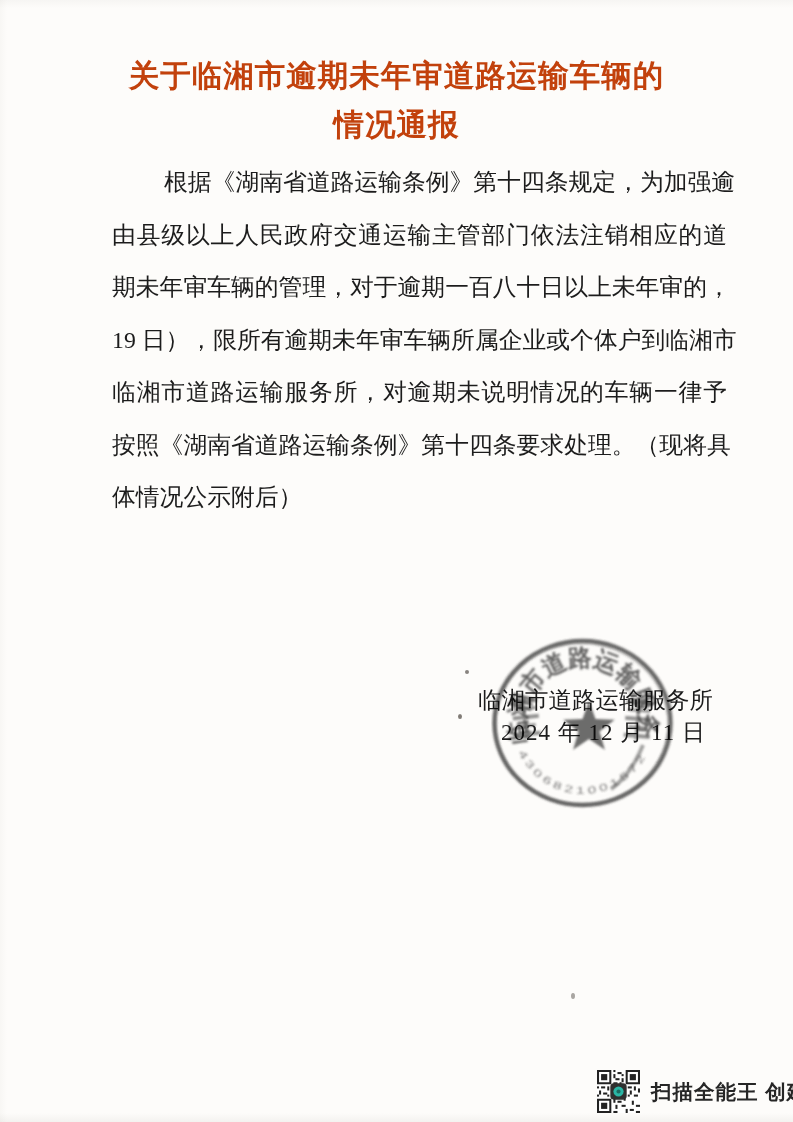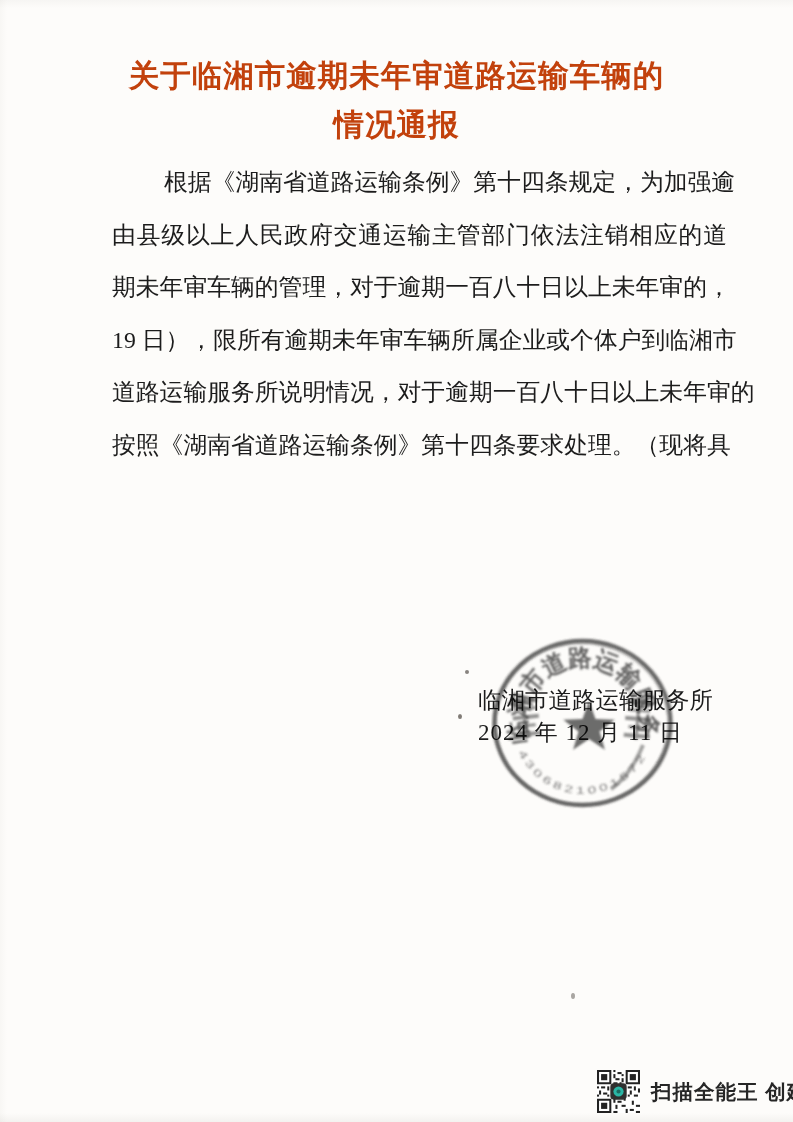--- a/index.html
+++ b/index.html
@@ -25,21 +25,21 @@
     position:absolute;left:112px;top:156px;width:615px;
     font-size:23.8px;line-height:52.5px;color:#1c1c1c;
   }
   .body-text .line{
     text-align:justify;text-align-last:justify;white-space:nowrap;
     height:52.5px;
   }
   .body-text .line.indent{text-indent:52px;}
   .body-text .line.last{text-align-last:left;white-space:normal;}
   .signature{
-    position:absolute;right:80px;top:685px;
+    position:absolute;right:80px;top:685px;text-align:right;
     font-size:23.5px;color:#1c1c1c;line-height:30px;
   }
   .signature .sig-date{margin-top:3px;padding-right:7px;font-size:23px;letter-spacing:1px;}
   .seal{
     position:absolute;left:491px;top:635px;width:192px;height:180px;
     mix-blend-mode:multiply;opacity:0.92;filter:blur(0.3px);
   }
   .speck{position:absolute;border-radius:50%;background:#55504a;}
   .speck.s1{left:465px;top:670px;width:4px;height:4px;opacity:.7;}
   .speck.s2{left:458px;top:714px;width:4px;height:5px;opacity:.75;}
@@ -63,22 +63,23 @@
 <div class="doc-title">
   <div>关于临湘市逾期未年审道路运输车辆的</div>
   <div>情况通报</div>
 </div>
 
 <div class="body-text">
     <div class="line indent">根据《湖南省道路运输条例》第十四条规定，为加强逾</div>
     <div class="line">由县级以上人民政府交通运输主管部门依法注销相应的道</div>
     <div class="line">期未年审车辆的管理，对于逾期一百八十日以上未年审的，</div>
     <div class="line">19 日），限所有逾期未年审车辆所属企业或个体户到临湘市</div>
-    <div class="line">道路运输服务所说明情况，对于逾期一百八十日以上未年审的</div>
+    <div class="line">临湘市道路运输服务所，对逾期未说明情况的车辆一律予</div>
     <div class="line">按照《湖南省道路运输条例》第十四条要求处理。（现将具</div>
+    <div class="line last">体情况公示附后）</div>
   </div>
 
 <div class="signature">
   <div>临湘市道路运输服务所</div>
   <div class="sig-date">2024 年 12 月 11 日</div>
 </div>
 
 <div class="seal">
   <svg width="192" height="180" viewBox="0 0 192 180" xmlns="http://www.w3.org/2000/svg">
     <defs>

